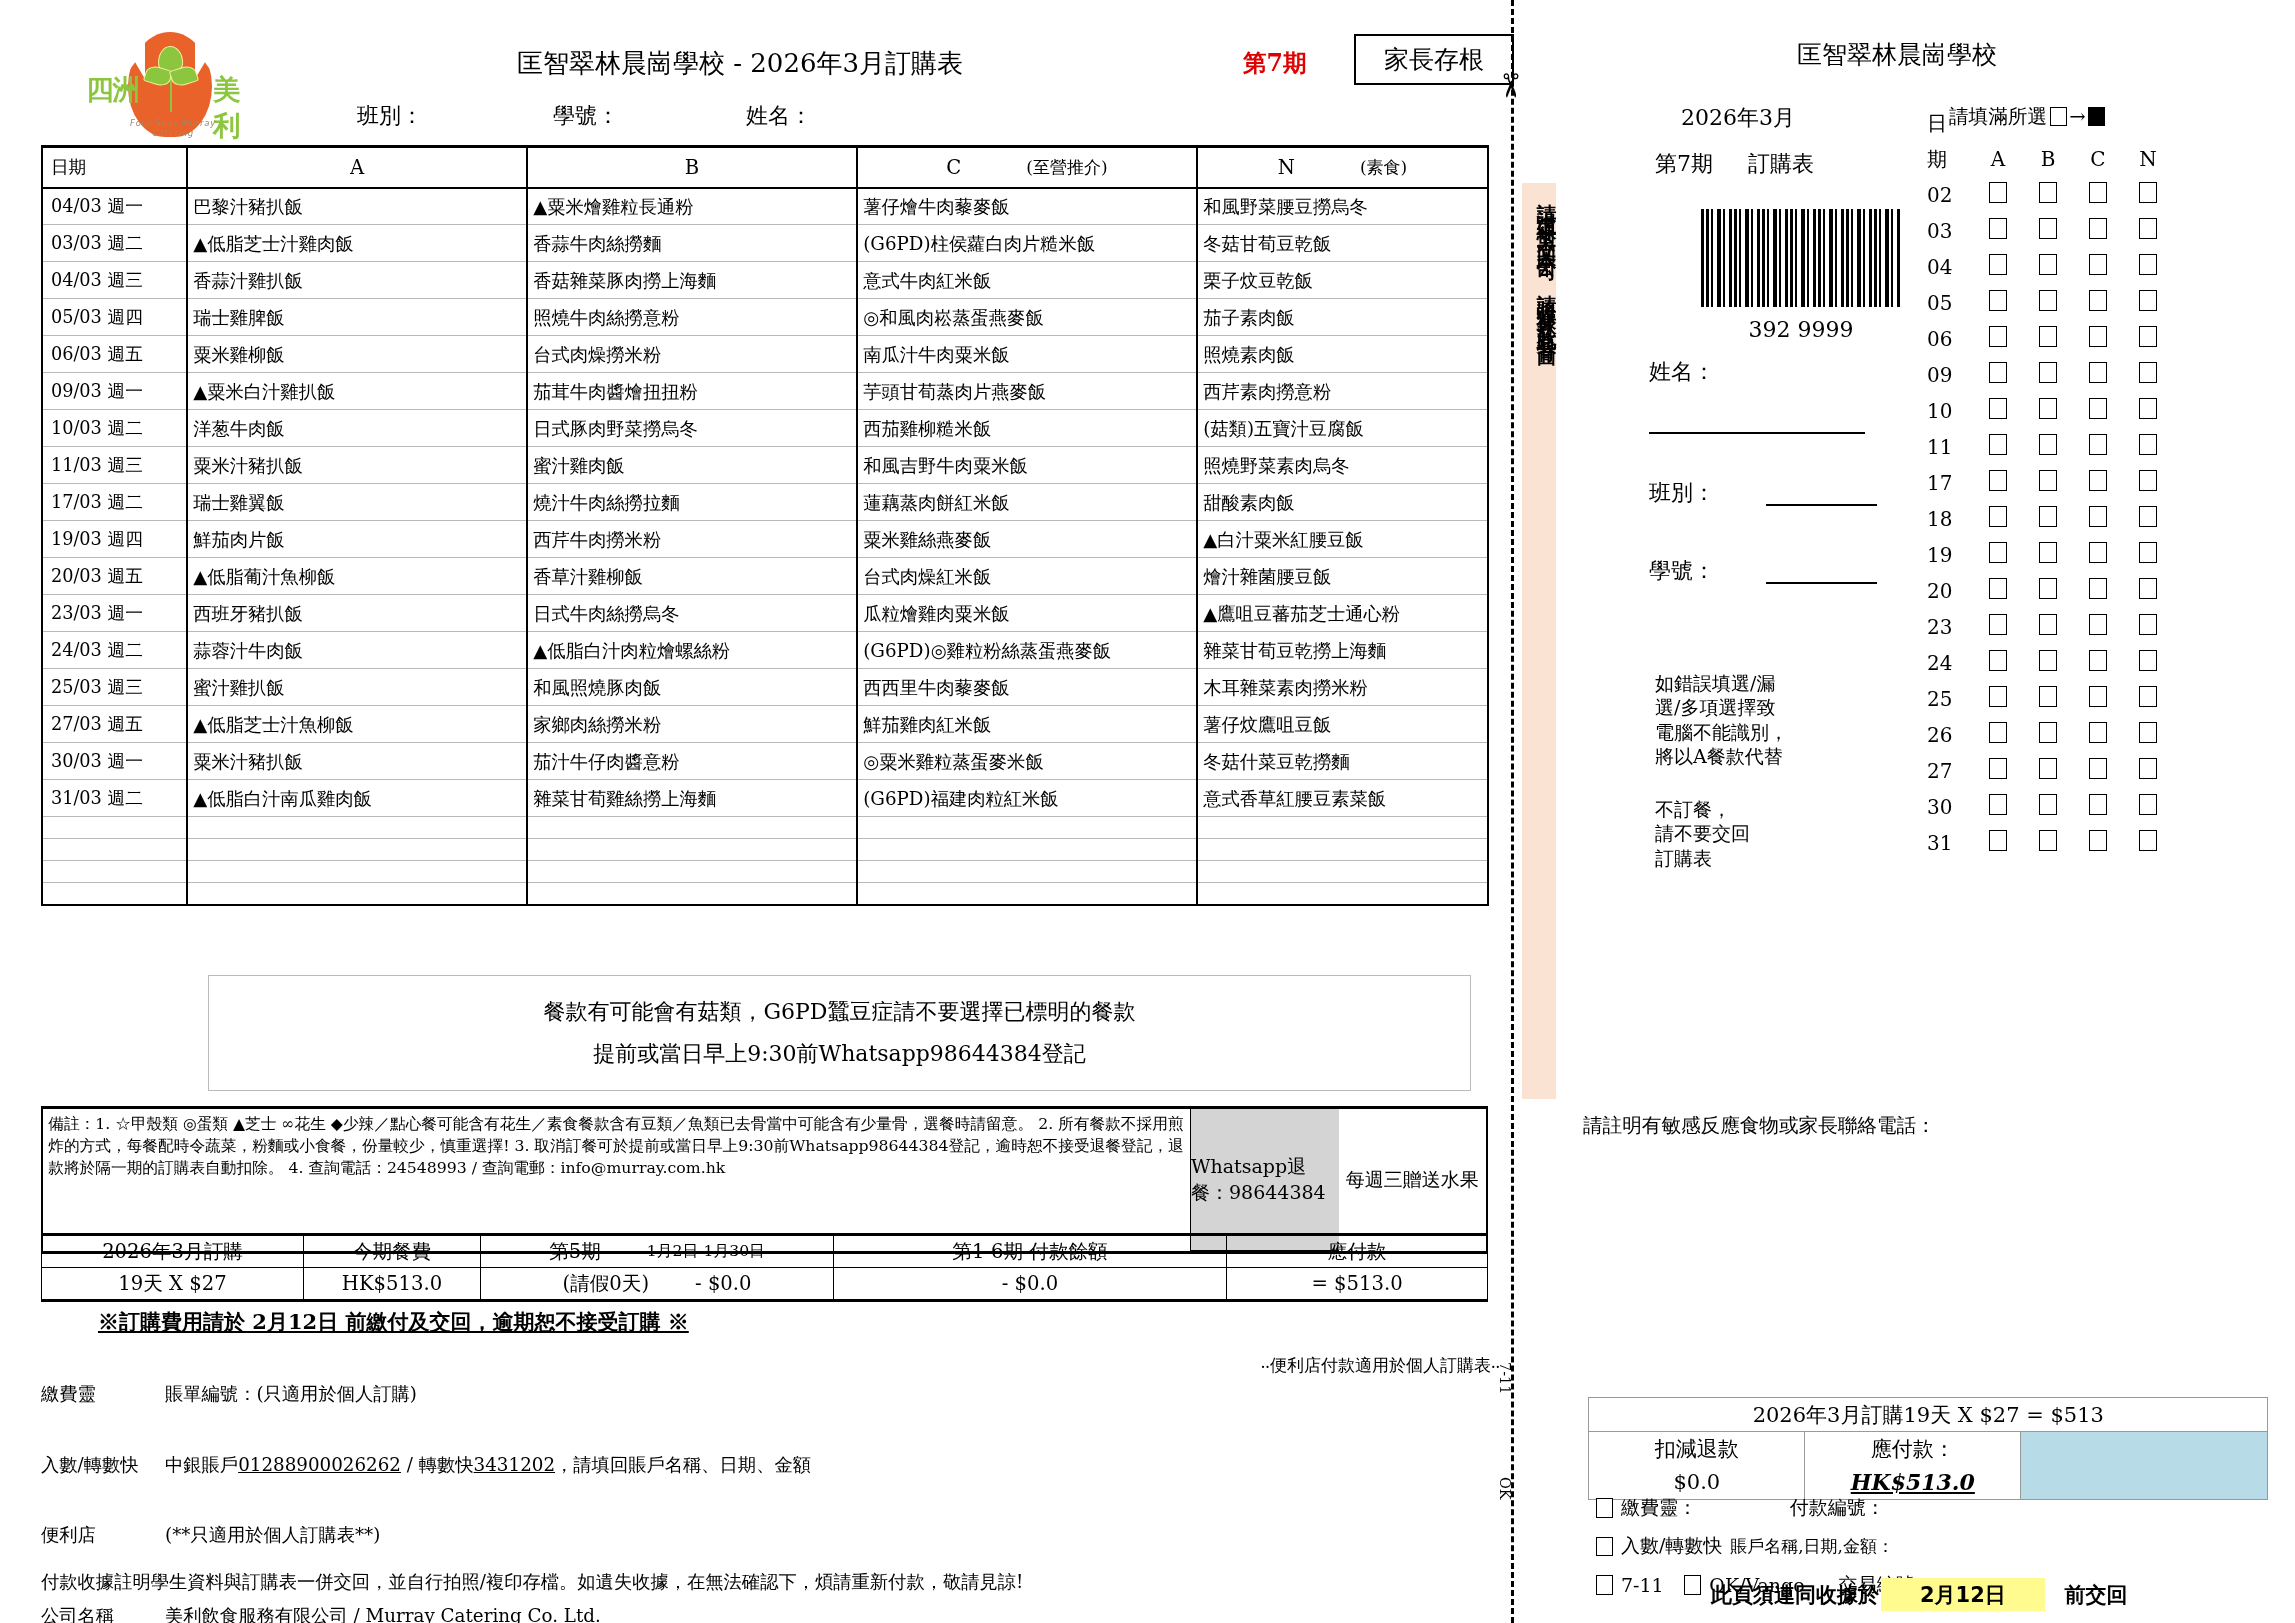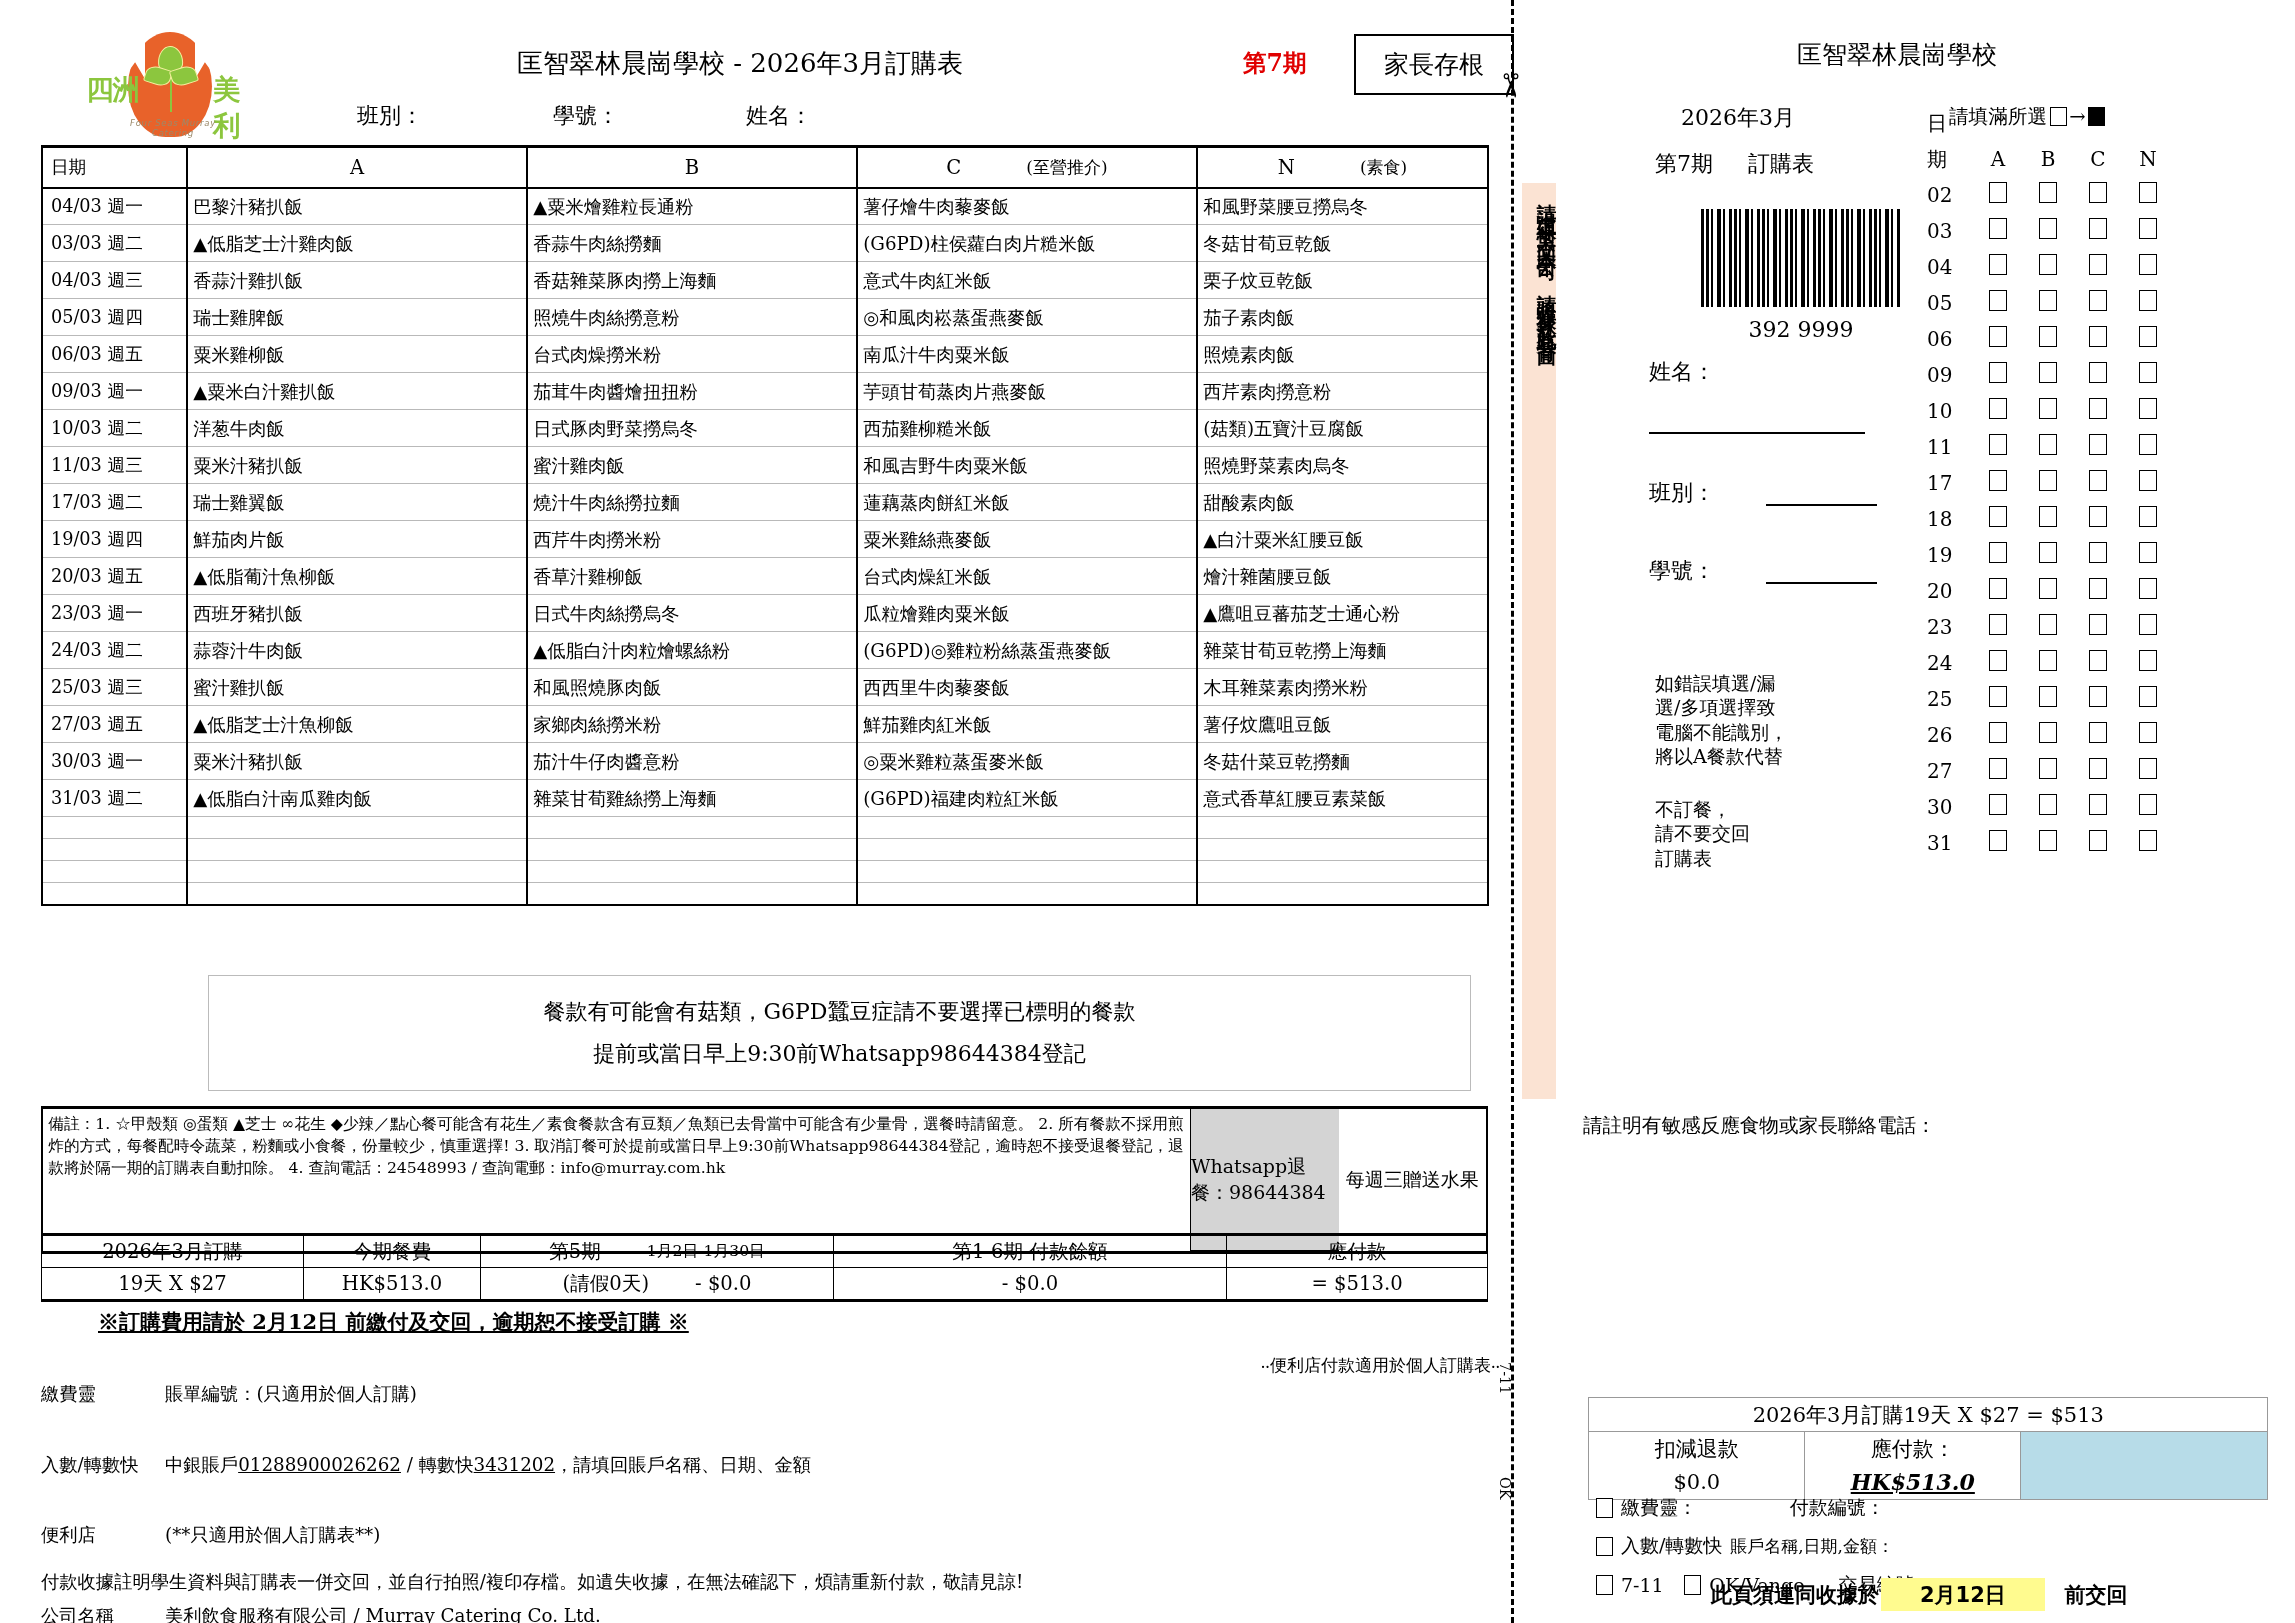--- a/index.html
+++ b/index.html
@@ -74,21 +74,21 @@
     white-space: nowrap;
     font-family: "DejaVu Serif", "Liberation Serif", serif;
   }
   .period-red {
     position: absolute; left: 1243px; top: 47px;
     font-size: 23.6px; color: #e00000; font-weight: bold;
     font-family: "DejaVu Serif", serif;
   }
   .parent-copy-box {
     position: absolute; left: 1354px; top: 34px;
-    width: 160px; height: 61px;
+    width: 160px; height: 51px;
     border: 2px solid #000;
     display: flex; align-items: center; justify-content: center;
     font-size: 25px;
     font-family: "DejaVu Serif", serif;
   }
   .field-row {
     position: absolute; top: 101px;
     font-size: 22px;
     font-family: "DejaVu Serif", serif;
   }

